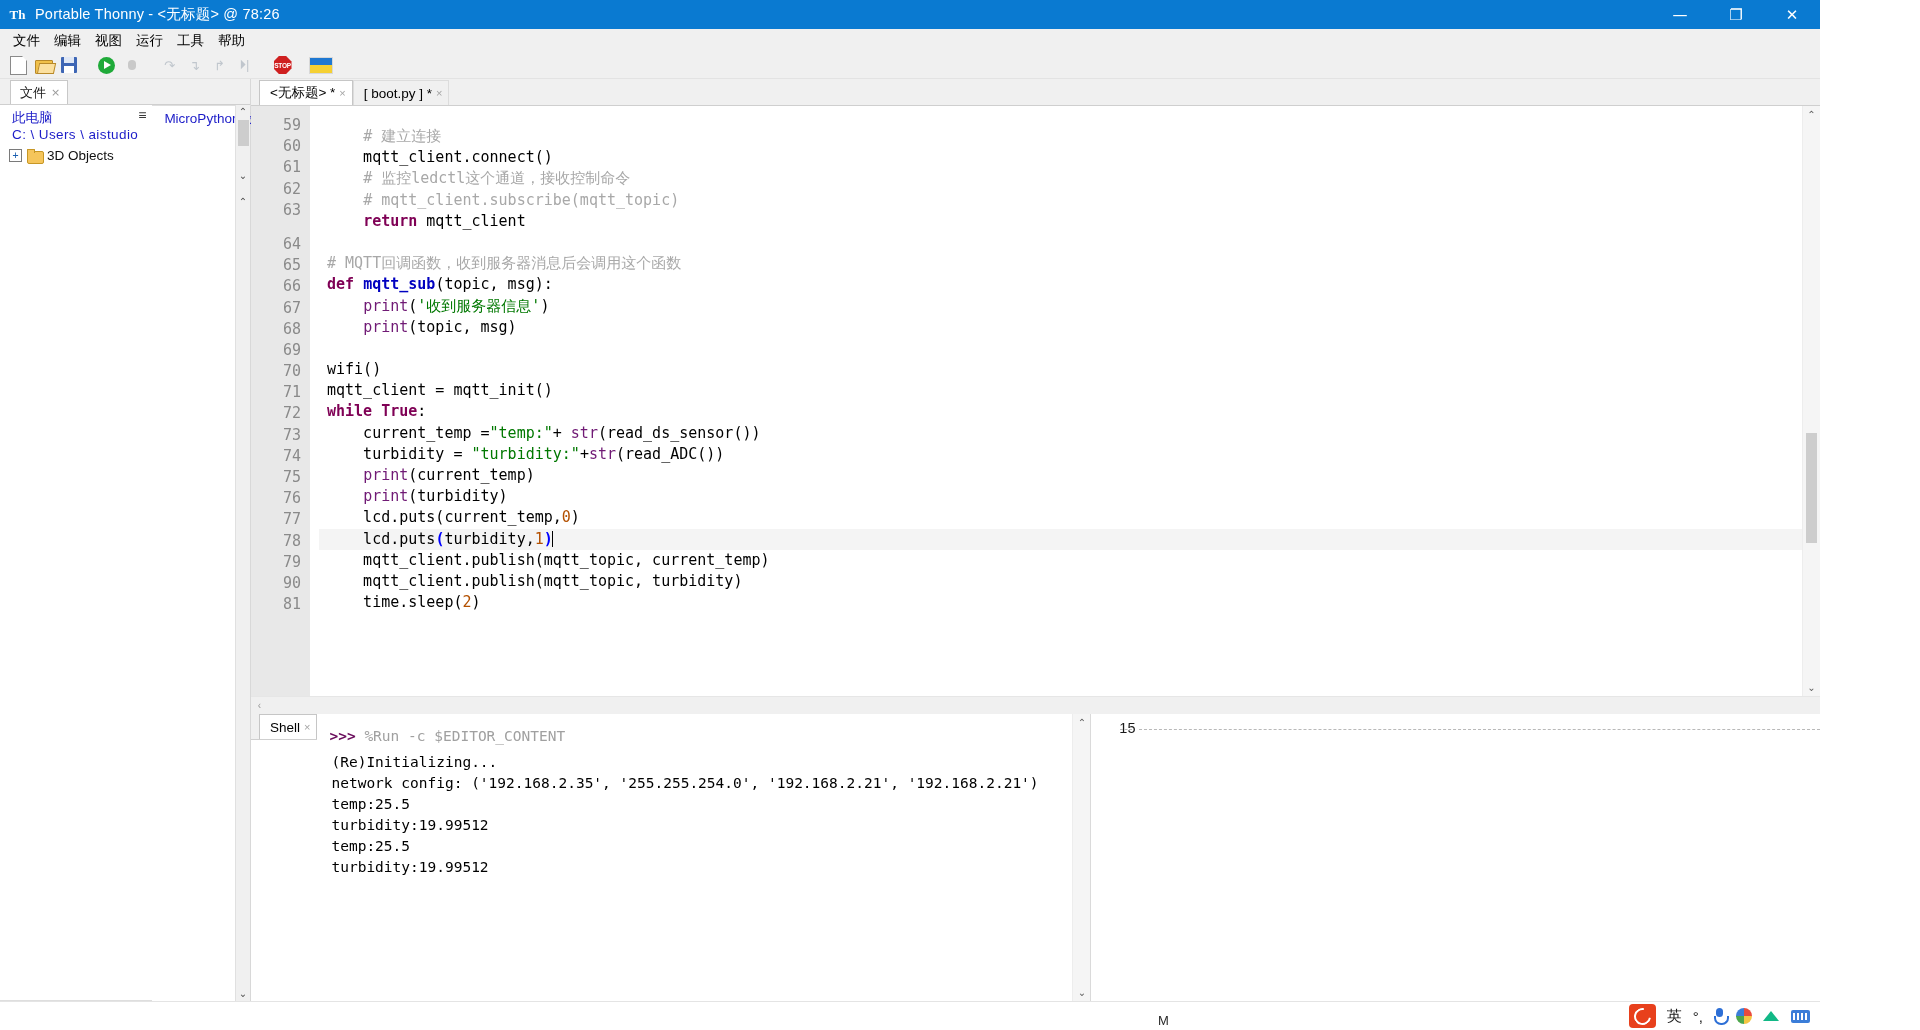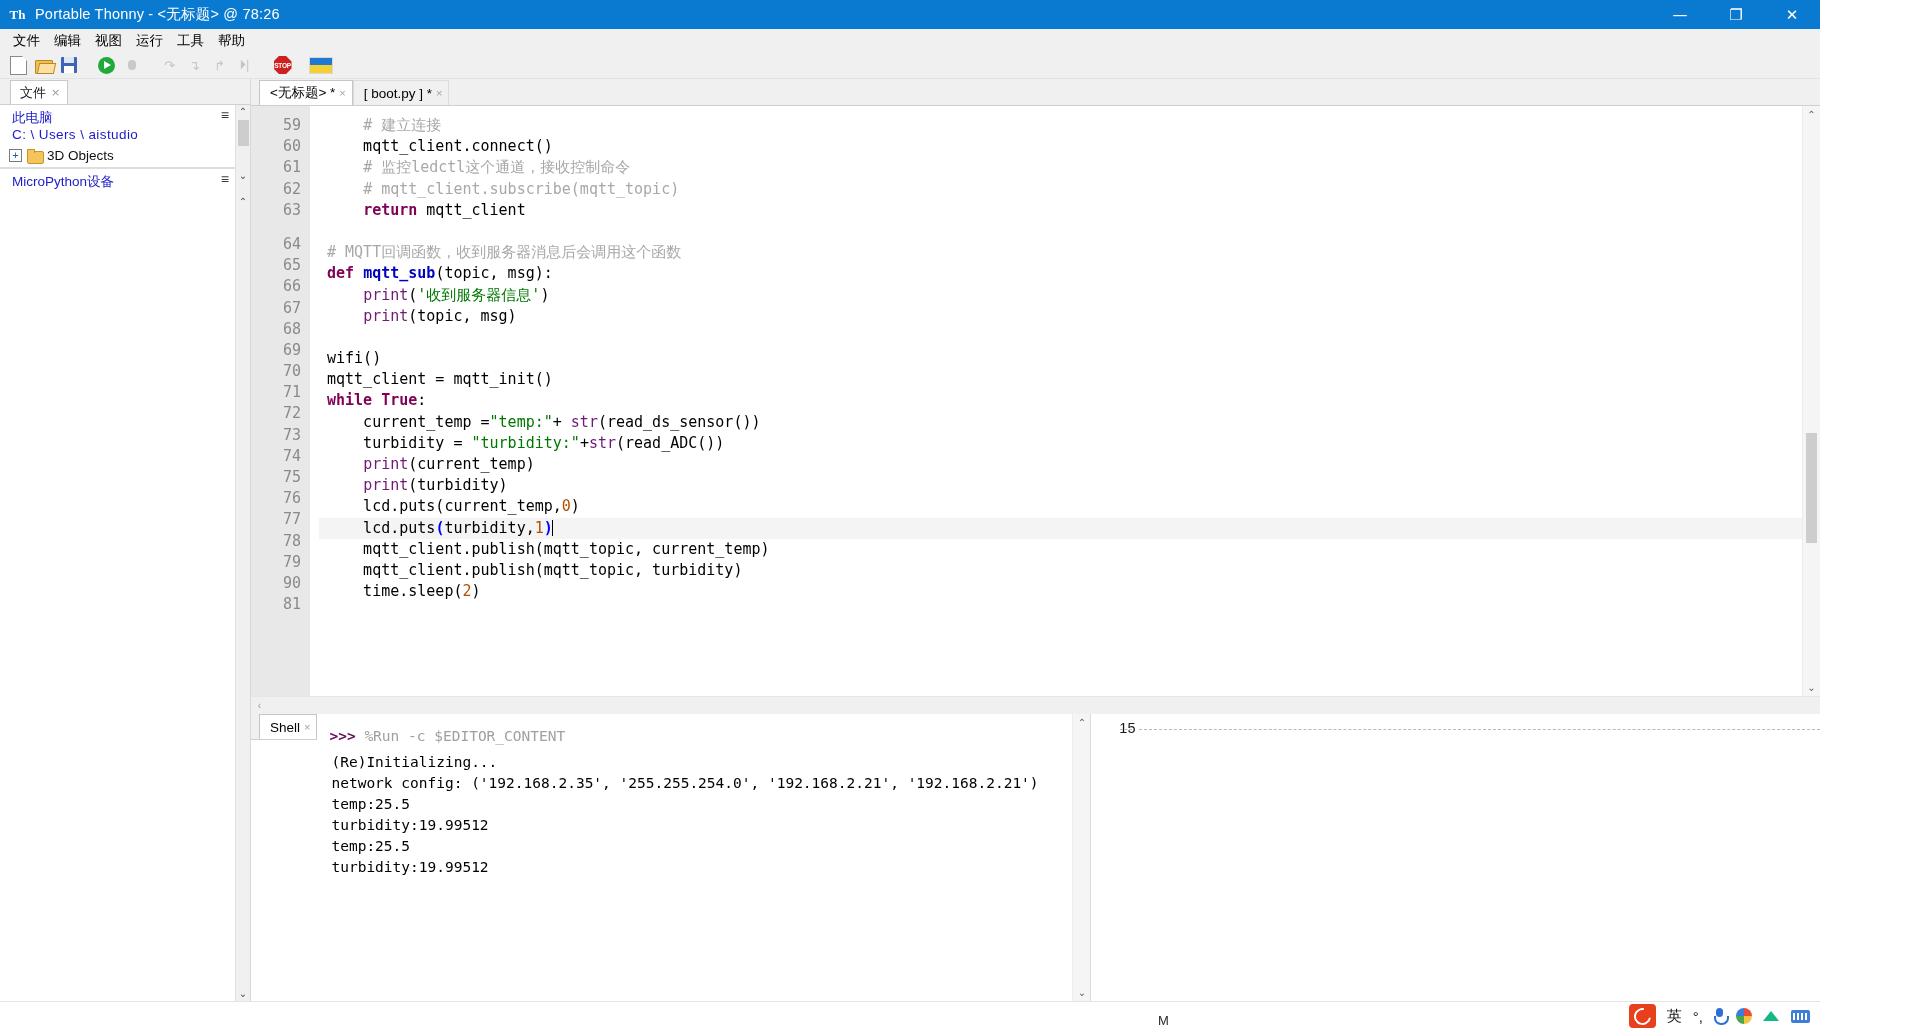--- a/index.html
+++ b/index.html
@@ -120,21 +120,21 @@
   .etab .x{color:#a4a4a4;font-size:11px;}
   .editor-body{flex:1;display:flex;min-height:0;background:#fff;overflow:hidden;position:relative;}
   .gutter{
     width:50px;min-width:50px;background:#e8e8e8;color:#8a8a8a;
     font-family:"DejaVu Sans Mono","Liberation Mono",monospace;font-size:15px;
     text-align:right;padding:9px 9px 0 0;line-height:21.2px;user-select:none;
   }
   .codearea{
     flex:1;position:relative;overflow:hidden;
     font-family:"DejaVu Sans Mono","Liberation Mono",monospace;font-size:15px;
-    line-height:21.2px;padding:9px 0 0 9px;white-space:pre;color:#000;
+    line-height:21.2px;padding:9px 0 0 9px;white-space:pre;color:#000;margin-top:11px;
   }
   .cl{height:21.2px;padding-left:8px;}
   .cl.cur{background:#f4f4f4;}
   .kw{color:#7f0055;font-weight:bold;}
   .fn{color:#0000c0;font-weight:bold;}
   .bi{color:#701a75;}
   .st{color:#007800;}
   .cm{color:#a8a8a8;}
   .num{color:#b35000;}
   .par{color:#0000ff;font-weight:bold;}
@@ -296,21 +296,21 @@
   <div class="body">
 
     <div class="sidebar">
       <div class="tabstrip">
         <div class="tab active">
           <span>文件</span>
           <span class="x">×</span>
         </div>
       </div>
       <div style="flex:1;display:flex;min-height:0;">
-        <div style="flex:1;display:flex;flex-direction:column;min-width:0;">
+        <div style="flex:1;display:flex;flex-direction:row;min-width:0;">
 
           <div class="files-top">
             <div class="pane-head">
               <div>
                 <div class="crumb">此电脑</div>
                 <div class="crumb path">C: \ Users \ aistudio</div>
               </div>
               <div class="hamb">≡</div>
             </div>
             <div class="tree-row">

